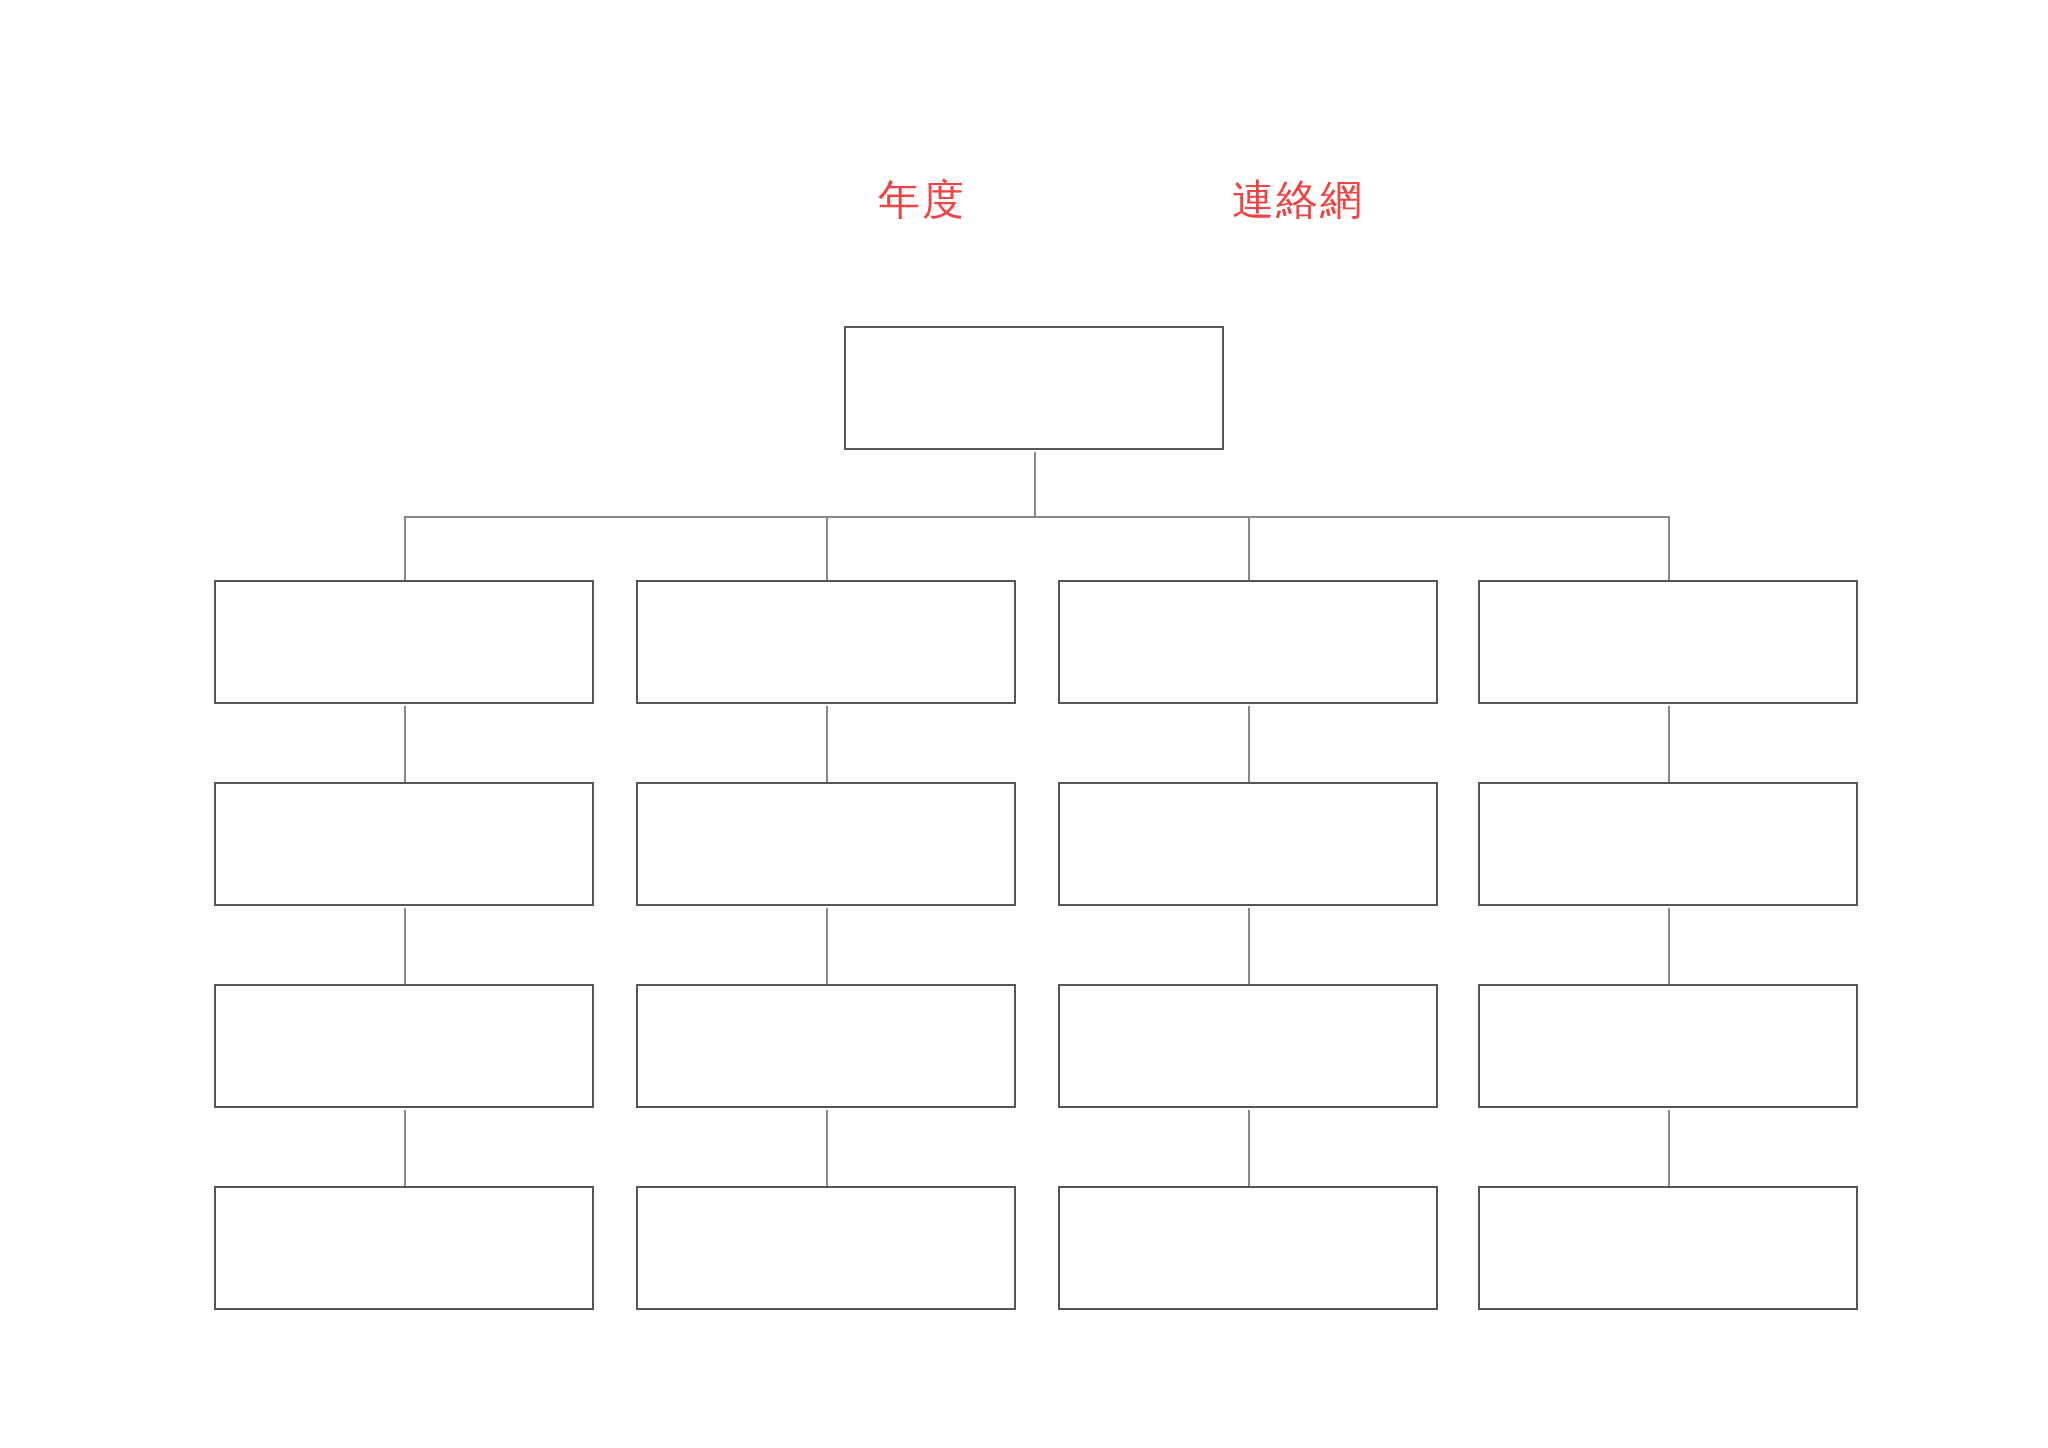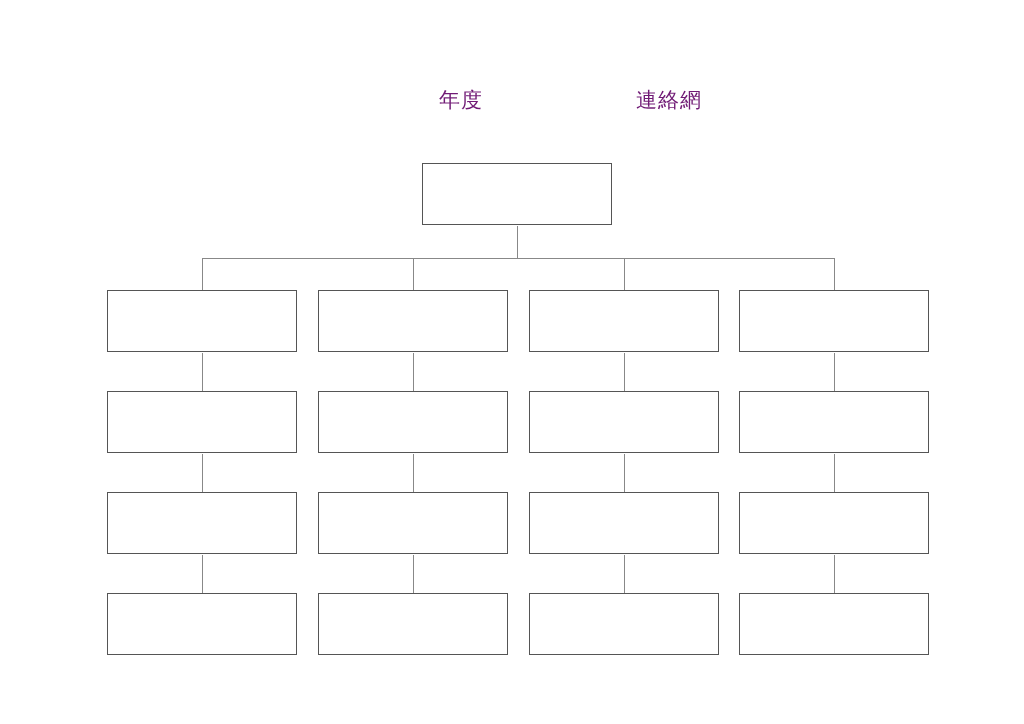--- a/index.html
+++ b/index.html
@@ -1,26 +1,26 @@
 <!DOCTYPE html>
 <html><head>
 <meta charset="utf-8">
 <style>
   html, body { margin:0; padding:0; background:#ffffff; }
   body { width:1024px; height:724px; position:relative; overflow:hidden; font-family:"DejaVu Sans", sans-serif; }
-  .title { position:absolute; top:86px; font-size:21px; color:#701a75; letter-spacing:1px; white-space:nowrap; }
+  .title { position:absolute; top:86px; font-size:21px; color:#ef4444; letter-spacing:1px; white-space:nowrap; }
   .box { position:absolute; width:188px; height:60px; border:1.5px solid #555555; background:#ffffff; box-sizing:content-box; }
   .hline { position:absolute; height:1px; background:#888888; }
   .vline { position:absolute; width:1px; background:#888888; }
 </style>
 </head>
 <body>
 
 <div class="title" style="left:439px;">年度</div>
-<div class="title" style="left:636px;">連絡網</div>
+<div class="title" style="left:616px;">連絡網</div>
 
 <div class="box" style="left:422px; top:163px;"></div>
 <div class="vline" style="left:517px; top:226px; height:32px;"></div>
 <div class="hline" style="left:202px; top:258px; width:633px;"></div>
 
 <div class="vline" style="left:202px; top:258px; height:32px;"></div>
 <div class="box" style="left:107px; top:290px;"></div>
 <div class="vline" style="left:202px; top:353px; height:38px;"></div>
 <div class="box" style="left:107px; top:391px;"></div>
 <div class="vline" style="left:202px; top:454px; height:38px;"></div>

